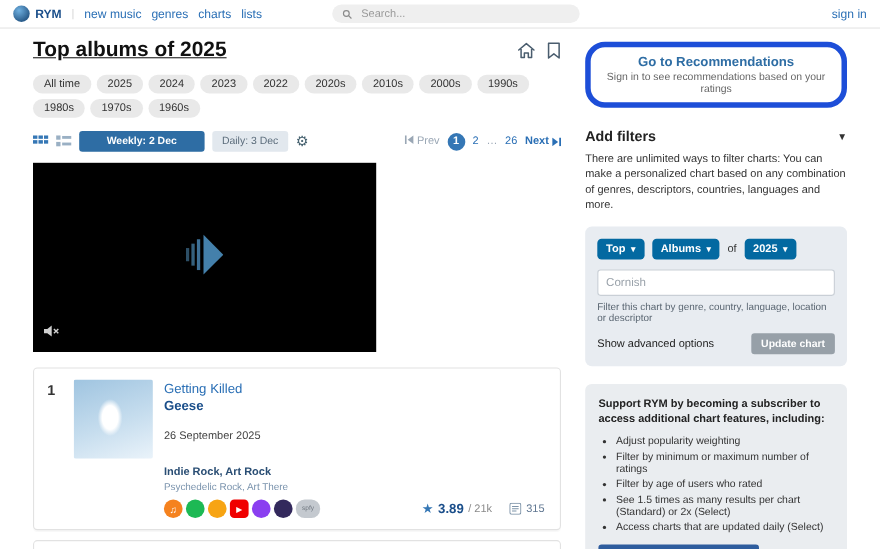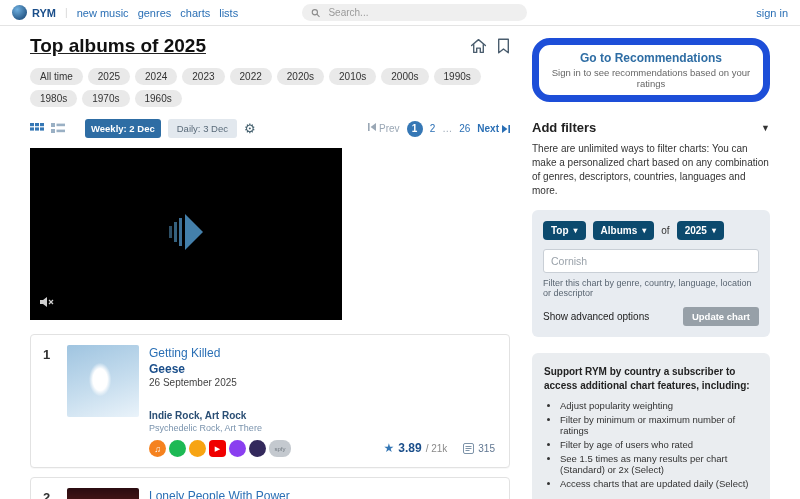--- a/index.html
+++ b/index.html
@@ -46,21 +46,21 @@
   .chips { display:flex; flex-wrap:wrap; gap:5px; margin-top:11px;text-align:center; }
   .chip {
     background:#e9e9e9; border-radius:11px; padding:3px 10px;
     font-size:10px; color:#333; white-space:nowrap; cursor:pointer;
   }
 
   .toolbar { display:flex; align-items:center; gap:7px; margin-top:12px; }
   .view-icon { display:flex; cursor:pointer; }
   .btn-weekly {
     background:#2e6da4; color:#fff; font-size:9.5px; font-weight:bold;
-    padding:4px 6px; border-radius:3px; cursor:pointer;margin-left:13px;
+    padding:4px 25px; border-radius:3px; cursor:pointer;
   }
   .btn-daily {
     background:#e2e8ee; color:#5a6b7a; font-size:9.5px;
     padding:4px 9px; border-radius:3px; cursor:pointer;
   }
   .gear { color:#44606e; font-size:13px; cursor:pointer; line-height:1; }
 
   .pagination { margin-left:auto; display:flex; align-items:center; gap:7px; font-size:10px; }
   .pg-prev { color:#9aa7b5; display:flex; align-items:flex-start; gap:3px; cursor:pointer; }
   .pg-next { color:#2a6fb5; font-weight:bold; display:flex; align-items:center; gap:3px; cursor:pointer; }
@@ -93,21 +93,21 @@
       linear-gradient(160deg,#9fc4e0 0%, #c6ddee 55%, #eaf3fa 100%);
   }
   .art-1 {
     background:
       radial-gradient(ellipse 30px 14px at 50% 30%, rgba(200,60,50,.8) 0 40%, rgba(0,0,0,0) 75%),
       linear-gradient(180deg,#2a0b10 0%, #7a2a24 55%, #140608 100%);
   }
   .album-info { flex:1; padding-top:1px; }
   .album-title { display:block; color:#2a6fb5; font-size:12px; }
   .album-artist { display:block; color:#1a4e8a; font-weight:bold; font-size:12px; margin-top:2px; }
-  .album-date { color:#444; font-size:10px; margin-top:1px; }
+  .album-date { color:#444; font-size:10px; margin-top:15px; }
   .album-genres { color:#2a4e74; font-weight:bold; font-size:10px; margin-top:22px; cursor:pointer; }
   .album-genres-sec { color:#7a93ad; font-size:9px; margin-top:2px; cursor:pointer; }
   .media-row { display:flex; align-items:center; gap:3px; margin-top:7px; }
 
   .micon {
     width:17px; height:17px; border-radius:50%;
     display:inline-flex; align-items:center; justify-content:center;
     color:#fff; font-size:9px; cursor:pointer;
   }
   .micon-itunes     { background:#f5821f; }
@@ -126,37 +126,37 @@
     display:flex; align-items:center; gap:4px;
   }
   .star { color:#3577b5; font-size:12px; }
   .rating { color:#1a4e8a; font-weight:bold; font-size:12px; }
   .rcount { color:#8a8a8a; font-size:10px; }
   .reviews-group { display:flex; align-items:center; gap:4px; margin-left:12px; }
   .reviews { color:#5f7691; font-size:10px; }
 
   
   .rec-box {
-    background:#fff; border:7px solid #1d4ed8; border-radius:18px;
+    background:#fff; border:5px solid #1d4ed8; border-radius:18px;
     padding:6px 12px; text-align:center; margin-top:8px; cursor:pointer;
   }
   .rec-title { color:#2e6da4; font-weight:bold; font-size:12px; }
   .rec-sub { color:#666; font-size:9.5px; margin-top:2px; }
 
   .add-filters {
     display:flex; justify-content:space-between; align-items:center;
     margin-top:18px; font-weight:bold; font-size:13px; color:#222;
   }
   .caret { font-size:9px; color:#333; cursor:pointer; }
   .filters-desc { font-size:10px; color:#333; line-height:1.4; margin-top:7px; }
 
   .filter-panel { background:#e8ecf1; border-radius:6px; padding:11px; margin-top:12px; }
   .dd-row { display:flex; gap:7px; align-items:center; }
   .dd {
-    background:#0c4a6e; color:#fff; font-size:10px; font-weight:bold;
+    background:#0369a1; color:#fff; font-size:10px; font-weight:bold;
     padding:4px 8px; border-radius:4px; cursor:pointer; display:inline-flex; gap:5px; align-items:center;text-align:center;
   }
   .dd .dd-caret { font-size:8px; }
   .of { font-size:10px; color:#333;text-align:right; }
   .filter-input {
     width:100%; margin-top:9px; border:1px solid #c9cfd6; border-radius:3px;
     padding:5px 7px; font-size:10.5px; background:#fff;
     font-family:"Liberation Sans", sans-serif; color:#444;
   }
   .filter-input::placeholder { color:#9aa2aa; }
@@ -377,21 +377,21 @@
       </div>
       <input class="filter-input" placeholder="Cornish" style="">
       <div class="filter-hint">Filter this chart by genre, country, language, location or descriptor</div>
       <div class="panel-foot">
         <span class="adv">Show advanced options</span>
         <button class="update-btn">Update chart</button>
       </div>
     </div>
 
     <div class="sub-panel">
-      <div class="sub-intro">Support RYM by country a subscriber to access additional chart features, including:</div>
+      <div class="sub-intro">Support RYM by becoming a subscriber to access additional chart features, including:</div>
       <ul class="sub-list">
         <li>Adjust popularity weighting</li>
         <li>Filter by minimum or maximum number of ratings</li>
         <li>Filter by age of users who rated</li>
         <li>See 1.5 times as many results per chart (Standard) or 2x (Select)</li>
         <li>Access charts that are updated daily (Select)</li>
       </ul>
       <button class="sub-btn">View subscription options</button>
     </div>
 

